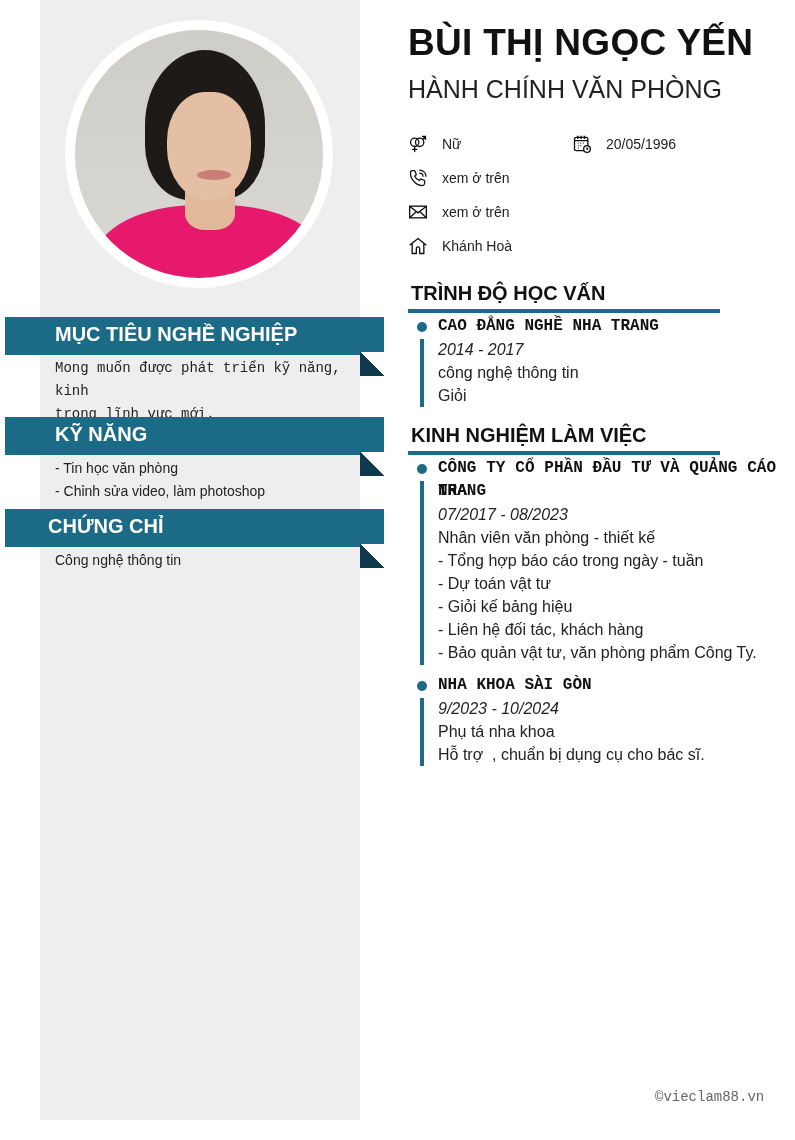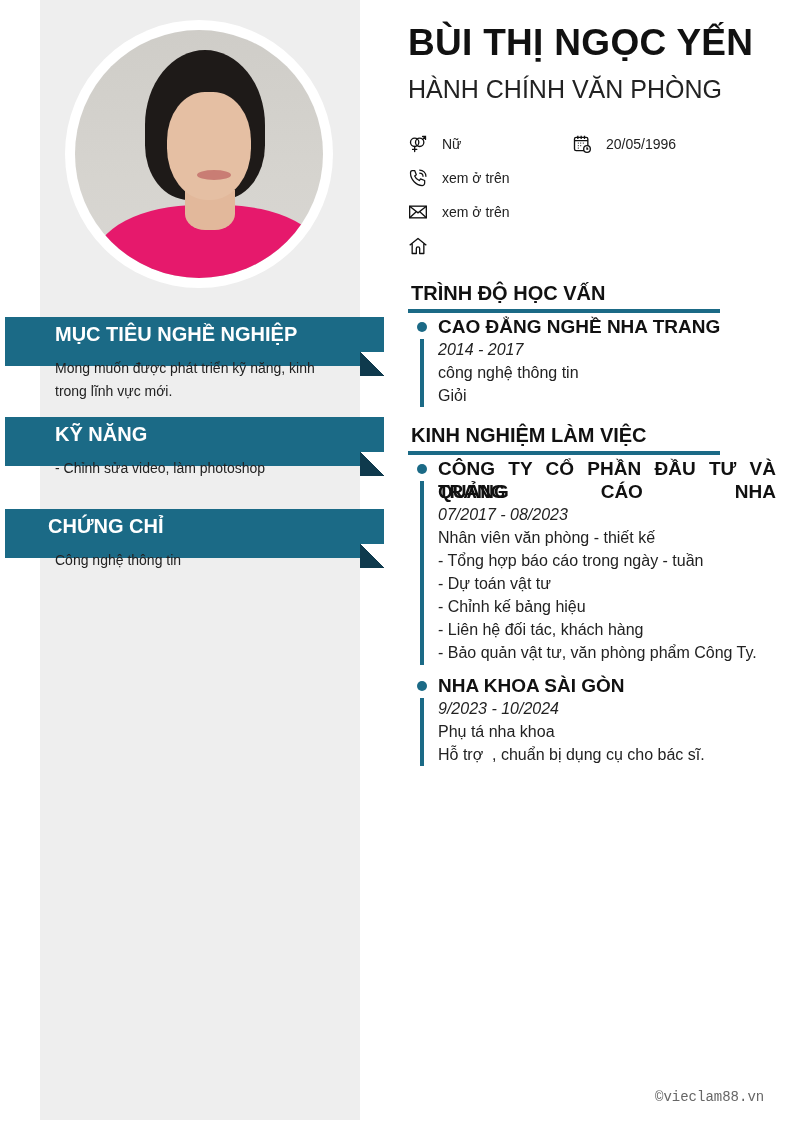--- a/index.html
+++ b/index.html
@@ -11,37 +11,37 @@
   .avatar-ring { position: absolute; left: 65px; top: 20px; width: 268px; height: 268px; border-radius: 50%; background: #ffffff; }
   .avatar { position: absolute; left: 75px; top: 30px; width: 248px; height: 248px; border-radius: 50%; overflow: hidden;
     background: radial-gradient(ellipse at 50% 42%, #e7c6ad 0 22%, transparent 23%),
                 linear-gradient(180deg, #cfcdc8 0%, #d6d4cf 60%, #d9d7d3 100%); }
   .avatar .hair { position: absolute; left: 70px; top: 20px; width: 120px; height: 150px; border-radius: 55% 55% 40% 40%; background: #1e1a18; }
   .avatar .face { position: absolute; left: 92px; top: 62px; width: 84px; height: 108px; border-radius: 45% 45% 48% 48%; background: #e5bfa3; }
   .avatar .lips { position: absolute; left: 122px; top: 140px; width: 34px; height: 10px; border-radius: 50%; background: #c97d74; }
   .avatar .shirt { position: absolute; left: 20px; top: 175px; width: 230px; height: 120px; border-radius: 45% 45% 0 0; background: #e6196c; }
   .avatar .neck { position: absolute; left: 110px; top: 160px; width: 50px; height: 40px; background: #e2b89b; border-radius: 0 0 40% 40%; }
 
-  .side-head { position: absolute; left: 5px; width: 379px; height: 49px; background: #1b6a86; color: #fff; font-weight: bold; font-size: 20px; padding-left: 50px; line-height: 35px; }
+  .side-head { position: absolute; left: 5px; width: 379px; height: 38px; background: #1b6a86; color: #fff; font-weight: bold; font-size: 20px; padding-left: 50px; line-height: 35px; }
   .side-fold { position: absolute; left: 360px; width: 24px; height: 24px; background: linear-gradient(to bottom left, #ffffff 50%, #0f3a4d 50%); }
   .side-text { position: absolute; left: 55px; width: 290px; font-size: 14px; line-height: 23px; color: #222; }
 
   .name { position: absolute; left: 408px; top: 22px; font-size: 37px; font-weight: bold; color: #111; letter-spacing: 0.3px; }
   .role { position: absolute; left: 408px; top: 75px; font-size: 25px; color: #222; }
 
   .info-row { position: absolute; display: flex; align-items: flex-start; font-size: 14px; line-height: 23px; color: #222; text-align: right; }
   .info-row .ico { width: 22px; height: 22px; margin-right: 13px; display: inline-flex; align-items: center; justify-content: center; }
   .info-row svg { width: 20px; height: 20px; }
 
   .sec-title { position: absolute; left: 411px; font-size: 20px; font-weight: bold; color: #111; }
   .sec-line { position: absolute; left: 408px; width: 312px; height: 4px; background: #1b6a86; }
 
   .tl-dot { position: absolute; left: 417px; width: 10px; height: 10px; border-radius: 50%; background: #1b6a86; }
   .tl-bar { position: absolute; left: 420px; width: 4px; background: #1b6a86; }
-  .tl-title { position: absolute; left: 438px; font-size: 19px; font-weight: bold; color: #111; line-height: 23px; }
+  .tl-title { position: absolute; left: 438px; font-size: 16px; font-weight: bold; color: #111; line-height: 23px; font-family: Liberation Mono, monospace; }
   .tl-line { position: absolute; left: 438px; font-size: 16px; line-height: 23px; color: #222; }
   .tl-line.italic { font-style: italic; }
 
   .footer { position: absolute; left: 655px; top: 1089px; font-family: "Liberation Mono", "DejaVu Sans Mono", monospace; font-size: 14px; color: #666; }
 </style>
 </head>
 <body>
 
 <div class="sidebar-bg"></div>
 
@@ -49,28 +49,29 @@
 <div class="avatar">
   <div class="hair"></div>
   <div class="shirt"></div>
   <div class="neck"></div>
   <div class="face"></div>
   <div class="lips"></div>
 </div>
 
 <div class="side-head" style="top:317px;">MỤC TIÊU NGHỀ NGHIỆP</div>
 <div class="side-fold" style="top:352px;"></div>
-<div class="side-text" style="top:357px;">
+<div class="side-text" style="top:357px;font-family:Liberation Mono, monospace;">
   <div>Mong muốn được phát triển kỹ năng, kinh</div>
   <div>trong lĩnh vực mới.</div>
 </div>
 
 <div class="side-head" style="top:417px;">KỸ NĂNG</div>
 <div class="side-fold" style="top:452px;"></div>
 <div class="side-text" style="top:457px;">
+  <div>- Tin học văn phòng</div>
   <div>- Chỉnh sửa video, làm photoshop</div>
 </div>
 
 <div class="side-head" style="top:509px;padding-left:43px;">CHỨNG CHỈ</div>
 <div class="side-fold" style="top:544px;"></div>
 <div class="side-text" style="top:549px;">
   <div>Công nghệ thông tin</div>
 </div>
 
 <div class="name">BÙI THỊ NGỌC YẾN</div>
@@ -116,20 +117,21 @@
   </span>
   <span>xem ở trên</span>
 </div>
 <div class="info-row" style="left:407px; top:235px;">
   <span class="ico">
     <svg viewBox="0 0 24 24" fill="none" stroke="#111" stroke-width="1.6" stroke-linejoin="round">
       <path d="M2 11L12 3l10 8M5 9v12h5v-6a2 2 0 0 1 4 0v6h5V9"></path>
     </svg>
   </span>
   <span>
+    <div>Khánh Hoà</div>
   </span>
 </div>
 
 <div class="sec-title" style="top:282px;">TRÌNH ĐỘ HỌC VẤN</div>
 <div class="sec-line" style="top:309px;"></div>
 
 <div class="tl-dot" style="top:322px;"></div>
 <div class="tl-bar" style="top:339px; height:68px;"></div>
 <div class="tl-title" style="top:315px;">CAO ĐẲNG NGHỀ NHA TRANG</div>
 <div class="tl-line italic" style="top:338px;">2014 - 2017</div>
@@ -140,21 +142,21 @@
 <div class="sec-line" style="top:451px;"></div>
 
 <div class="tl-dot" style="top:464px;"></div>
 <div class="tl-bar" style="top:481px; height:184px;"></div>
 <div class="tl-title" style="top:457px; width:338px; text-align:justify; text-align-last:justify;">CÔNG TY CỔ PHẦN ĐẦU TƯ VÀ QUẢNG CÁO NHA</div>
 <div class="tl-title" style="top:480px;">TRANG</div>
 <div class="tl-line italic" style="top:503px;">07/2017 - 08/2023</div>
 <div class="tl-line" style="top:526px;">Nhân viên văn phòng - thiết kế</div>
 <div class="tl-line" style="top:549px;">- Tổng hợp báo cáo trong ngày - tuần</div>
 <div class="tl-line" style="top:572px;">- Dự toán vật tư</div>
-<div class="tl-line" style="top:595px;">- Chỉnh kế bảng hiệu</div>
+<div class="tl-line" style="top:595px;">- Giỏi kế bảng hiệu</div>
 <div class="tl-line" style="top:618px;">- Liên hệ đối tác, khách hàng</div>
 <div class="tl-line" style="top:641px;">- Bảo quản vật tư, văn phòng phẩm Công Ty.</div>
 
 <div class="tl-dot" style="top:681px;"></div>
 <div class="tl-bar" style="top:698px; height:68px;"></div>
 <div class="tl-title" style="top:674px;">NHA KHOA SÀI GÒN</div>
 <div class="tl-line italic" style="top:697px;">9/2023 - 10/2024</div>
 <div class="tl-line" style="top:720px;">Phụ tá nha khoa</div>
 <div class="tl-line" style="top:743px; white-space:pre;">Hỗ trợ  , chuẩn bị dụng cụ cho bác sĩ.</div>
 

